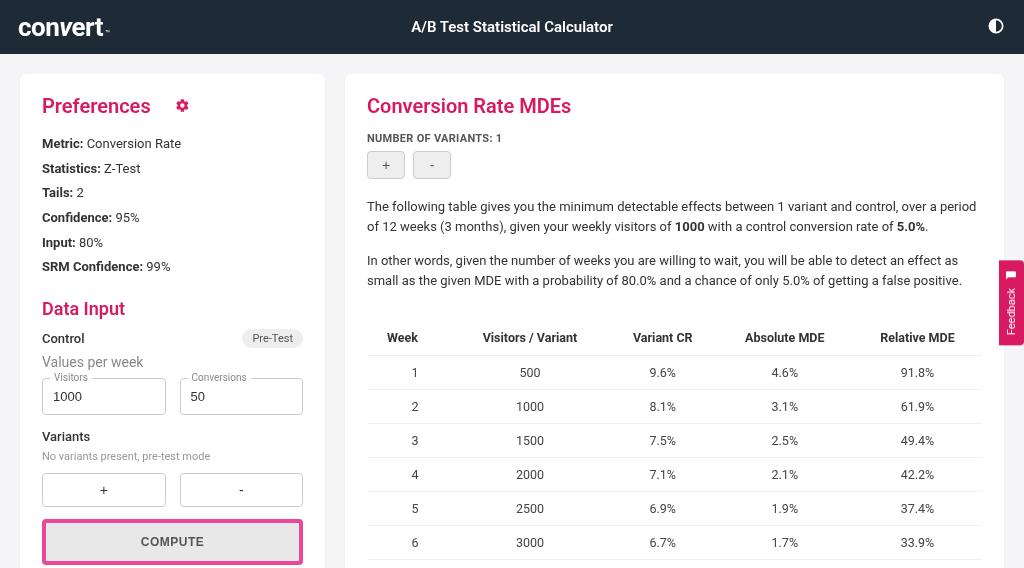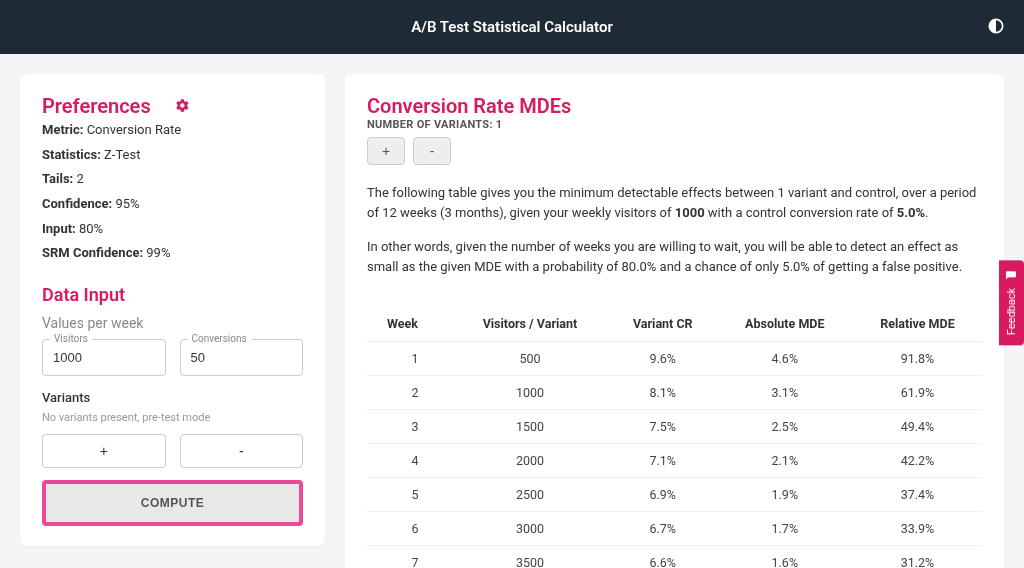--- a/index.html
+++ b/index.html
@@ -8,21 +8,21 @@
     .logo { font-size: 26px; font-weight: 700; letter-spacing: -0.5px; display: flex; align-items: baseline; }
     .logo-sub { font-size: 8px; font-weight: 400; margin-left: 2px; opacity: 0.9; }
     .logo-slash { font-style: italic; }
     .topbar-title { position: absolute; left: 50%; transform: translateX(-50%); font-size: 15px; font-weight: 600; }
     .topbar-right { margin-left: auto; display: flex; align-items: center; }
     .theme-icon svg { width: 20px; height: 20px; fill: #fff; }
     .page { display: flex; padding: 20px; gap: 20px; align-items: flex-start; }
     .sidebar { width: 305px; flex-shrink: 0; }
     .main { flex: 1; }
     .card { background: #fff; border-radius: 6px; padding: 20px 22px; box-shadow: 0 1px 2px rgba(0,0,0,0.05); }
-    .section-title { color: #d81b60; font-size: 20px; font-weight: 600; display: flex; align-items: center; gap: 24px; }
+    .section-title { color: #d81b60; font-size: 20px; font-weight: 600; margin-bottom: 14px; display: flex; align-items: center; gap: 24px; }
     .section-title-sm { color: #d81b60; font-size: 18px; font-weight: 600; margin-bottom: 10px; margin-top: 18px; }
     .gear-icon svg { width: 15px; height: 15px; fill: #d81b60; }
     .pref-list { font-size: 13px; line-height: 1.9; color: #333; }
     .pref-list b { font-weight: 700; margin-top: 8px; }
     .control-header { display: flex; justify-content: space-between; align-items: center; margin-bottom: 6px; }
     .control-label { font-size: 13px; font-weight: 500; color: #333; }
     .pretest-badge { background: #eee; border-radius: 12px; padding: 3px 10px; font-size: 11px; color: #555; }
     .field-hint { font-size: 14px; color: #888; margin-bottom: 8px; }
     .input-row { display: flex; gap: 14px; margin-bottom: 14px; }
     .input-wrap { position: relative; flex: 1; }
@@ -44,20 +44,26 @@
     th:first-child { text-align: left; padding-left: 20px; }
     td { text-align: center; padding: 9px 8px; color: #444; border-bottom: 1px solid #f0f0f0; }
     td:first-child { text-align: center; padding-left: 20px; }
     .feedback-tab { position: fixed; right: 0; top: 260px; background: #d81b60; color: #fff; padding: 10px 6px; border-radius: 4px 0 0 4px; writing-mode: vertical-rl; transform: rotate(180deg); font-size: 11px; cursor: pointer; display: flex; align-items: center; gap: 6px; }
     .feedback-tab svg { width: 12px; height: 12px; fill: #fff; transform: rotate(180deg); }
   </style>
 </head>
 <body>
 
 <div class="topbar">
+  <div class="logo">
+    <span>con</span>
+      <span class="logo-slash">v</span>
+      <span>ert</span>
+      <span class="logo-sub">™</span>
+  </div>
   <div class="topbar-title">A/B Test Statistical Calculator</div>
   <div class="topbar-right">
     <span class="theme-icon">
       <svg viewBox="0 0 24 24">
           <path d="M12 3a9 9 0 0 0 0 18 9 9 0 0 0 0-18zm0 16V5a7 7 0 0 1 0 14z"></path>
         </svg>
     </span>
   </div>
 </div>
 
@@ -75,20 +81,24 @@
       <div class="pref-list" id="pref-list">
           <div><b>Metric:</b><span> Conversion Rate</span></div>
           <div><b>Statistics:</b><span> Z-Test</span></div>
           <div><b>Tails:</b><span> 2</span></div>
           <div><b>Confidence:</b><span> 95%</span></div>
           <div><b>Input:</b><span> 80%</span></div>
           <div><b>SRM Confidence:</b><span> 99%</span></div>
         </div>
 
       <div class="section-title-sm">Data Input</div>
+      <div class="control-header">
+        <span class="control-label">Control</span>
+        <span class="pretest-badge">Pre-Test</span>
+      </div>
       <div class="field-hint">Values per week</div>
       <div class="input-row">
         <div class="input-wrap">
           <label>Visitors</label>
           <input type="text" value="1000" style="">
         </div>
         <div class="input-wrap">
           <label>Conversions</label>
           <input type="text" value="50" style="">
         </div>

